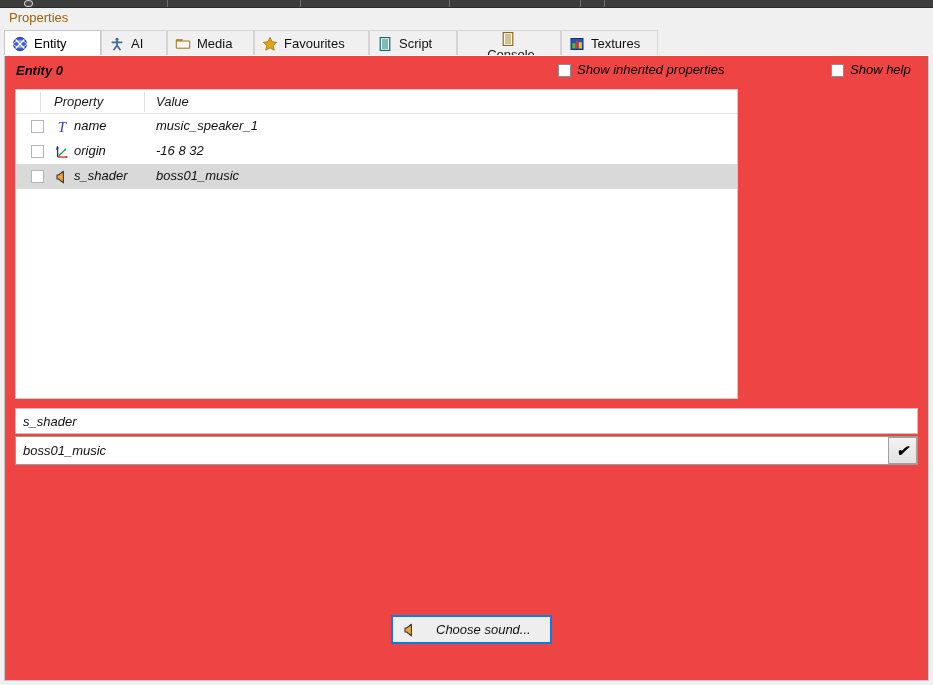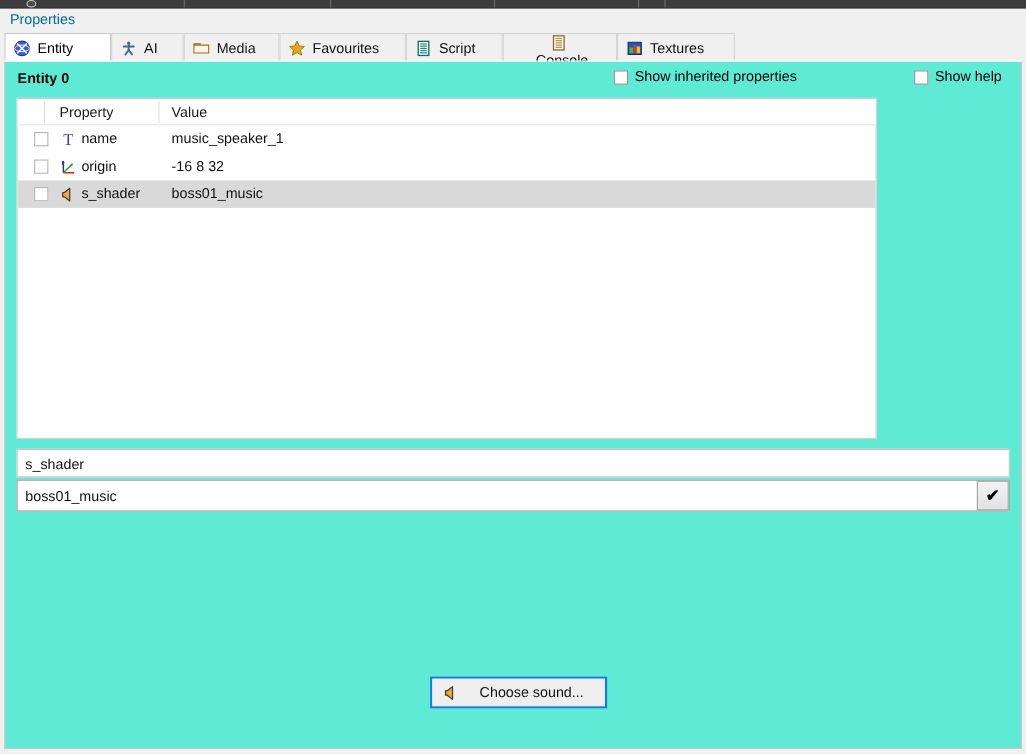--- a/index.html
+++ b/index.html
@@ -58,21 +58,21 @@
     left: 0; top: 0;
     width: 933px; height: 19px;
     background: #f0f0f0;
     box-sizing: border-box;
   }
   .panel-title {
     position: absolute;
     left: 9px; top: 2px;
     font-size: 13px;
     line-height: 15px;
-    color: #0369a1;
+    color: #a16207;
     white-space: nowrap;
   }
 
   
   .tabstrip {
     position: absolute;
     left: 4px; top: 22px;
     width: 925px; height: 26px;
     box-sizing: border-box;
     background: transparent;
@@ -118,24 +118,25 @@
     width: 925px; height: 1px;
     background: #ffffff;
     z-index: 4;
   }
 
   
   .content {
     position: absolute;
     left: 4px; top: 48px;
     width: 925px; height: 625px;
-    background: #5eead4;
+    background: #ef4444;
     border: 1px solid #c8c8c8;
     border-top: none;
     box-sizing: border-box;
+    font-style: italic;
   }
 
   
   .entity-header {
     position: absolute;
     left: 0; top: 0;
     width: 923px; height: 30px;
   }
   .entity-title {
     position: absolute;
@@ -165,21 +166,21 @@
     font-size: 13px;
     line-height: 14px;
     color: #000000;
     text-align: center;
   }
 
   
   .proplist {
     position: absolute;
     left: 10px; top: 33px;
-    width: 782px; height: 310px;
+    width: 723px; height: 310px;
     border: 1px solid #cdcdcd;
     background: #ffffff;
     box-sizing: border-box;
     overflow: hidden;
   }
   .proplist-head {
     position: absolute;
     left: 0; top: 0;
     width: 901px; height: 24px;
     background: #ffffff;
@@ -427,21 +428,21 @@
                 <path d="M5 6 L11 6"></path>
                 <path d="M5 8 L11 8"></path>
               <path d="M5 10 L11 10"></path>
                 <path d="M5 12 L11 12"></path>
             </g>
           </svg>
         </span>
         <span class="tab-label">Console</span>
       </div>
 
-      <div class="tab" style="left:557px; width:107px;">
+      <div class="tab" style="left:557px; width:97px;">
         <span class="tab-icon">
           <svg width="16" height="16" viewBox="0 0 16 16">
             <rect x="2" y="2.5" width="12" height="11" fill="#1f56c4" stroke="#113070" stroke-width="1"></rect>
             <rect x="3.2" y="7.2" width="3.4" height="5.2" fill="#4fb53a"></rect>
             <rect x="6.9" y="4.6" width="2.6" height="7.8" fill="#d6372c"></rect>
             <rect x="9.8" y="6.2" width="3.1" height="6.2" fill="#f0c020"></rect>
           </svg>
         </span>
         <span class="tab-label">Textures</span>
       </div>

